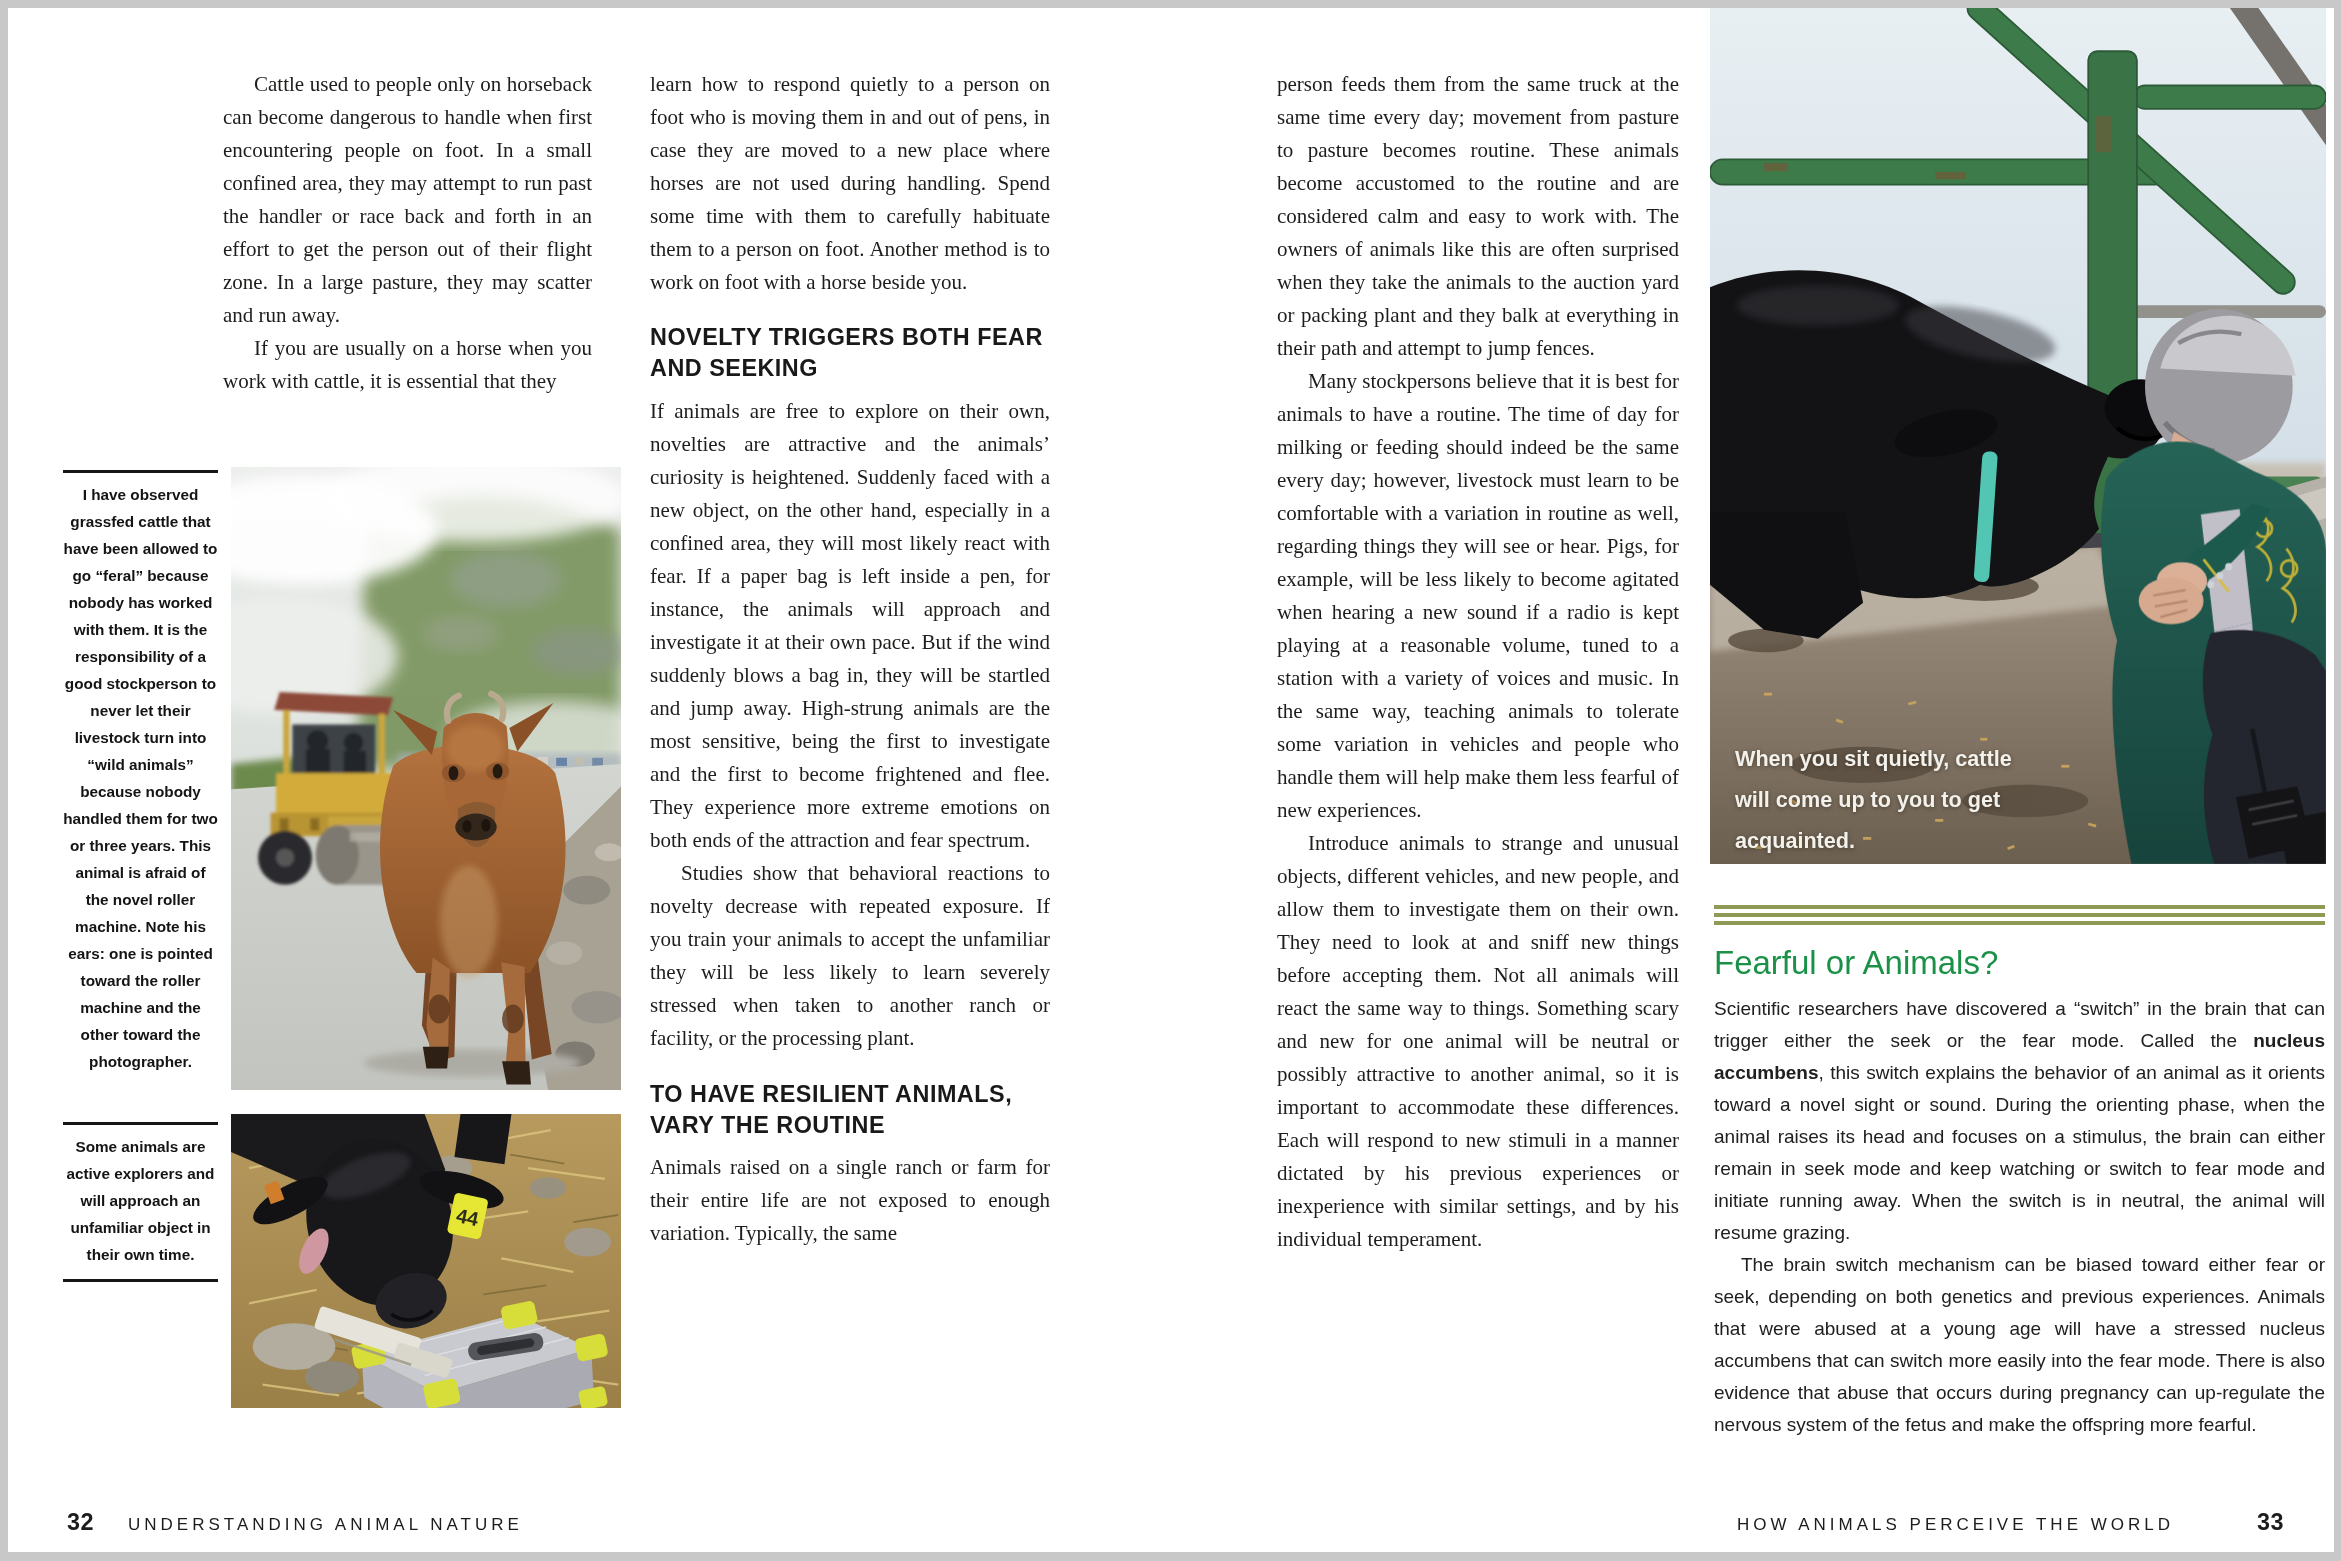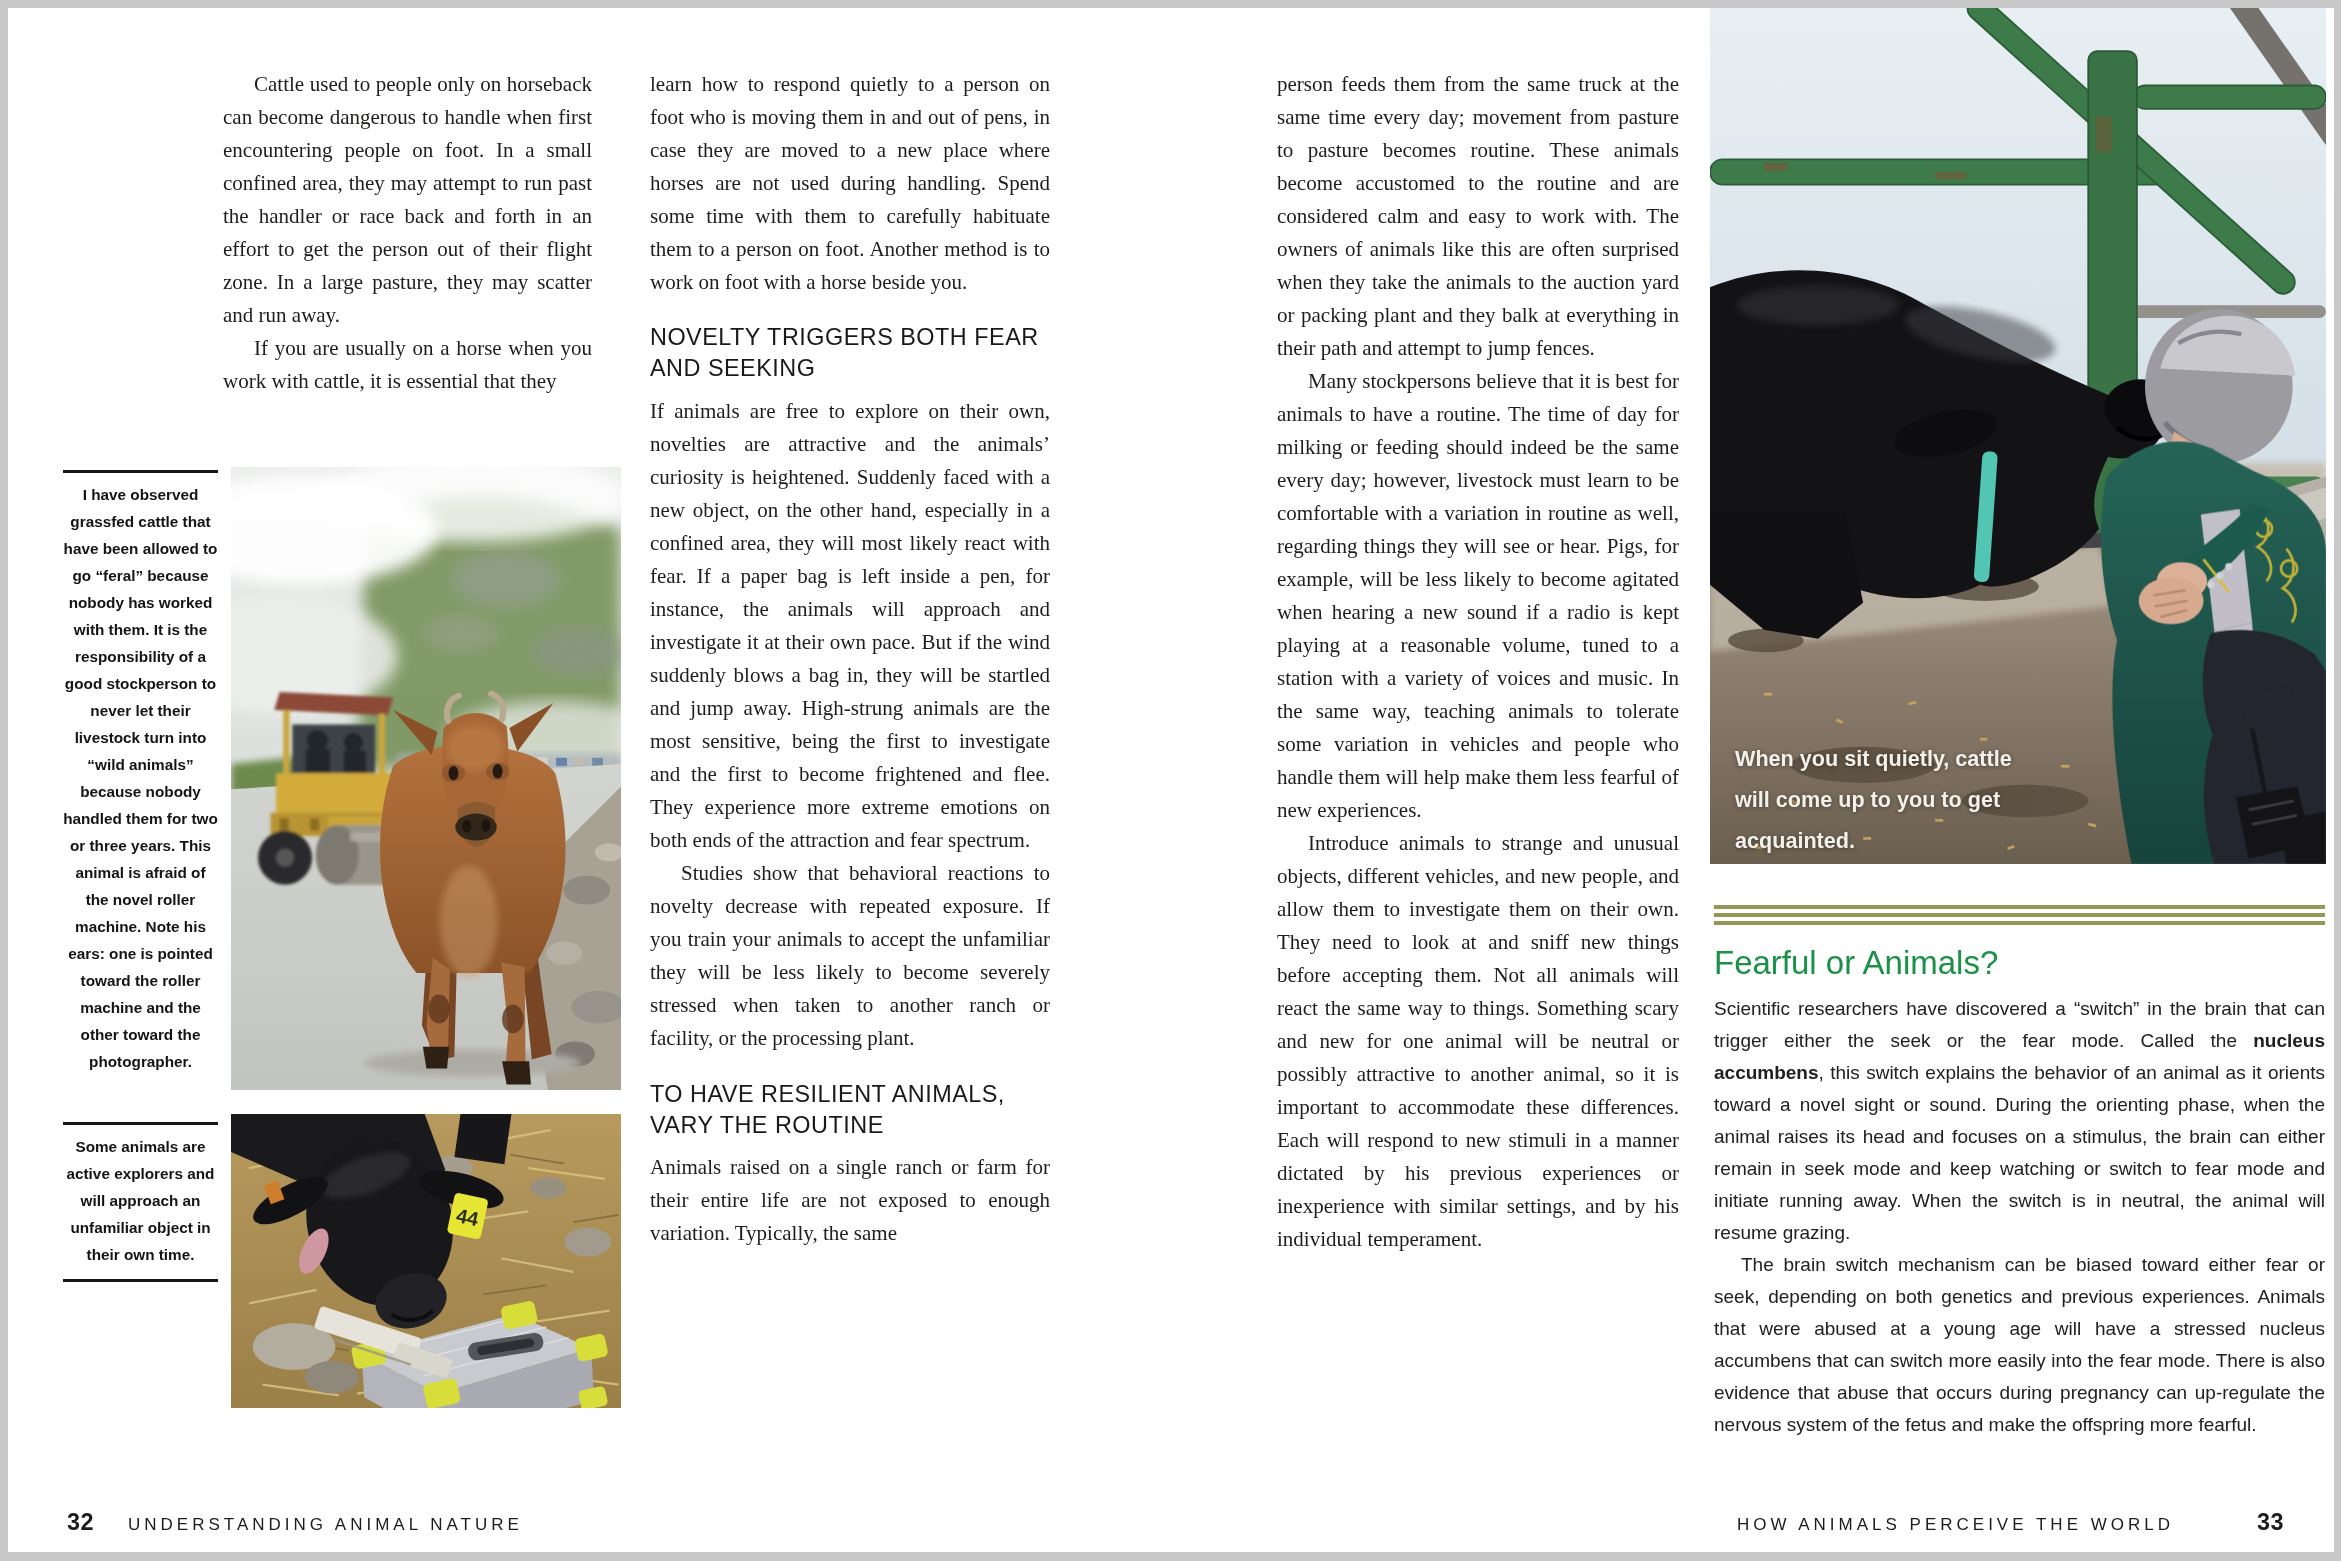--- a/index.html
+++ b/index.html
@@ -5,21 +5,21 @@
   html,body{margin:0;padding:0;background:#9a9a9a;}
   .screen{position:relative;width:2342px;height:1561px;background:#c8c8c8;overflow:hidden;
           font-family:"Liberation Serif",serif;color:#1c1c1a;}
   .page{position:absolute;left:8px;top:8px;right:8px;bottom:9px;background:#ffffff;}
 
   
   .bodycol{position:absolute;font-size:21px;line-height:33px;text-align:justify;color:#1d1d1b;}
   .bodycol p{margin:0;}
   .bodycol p.indent{text-indent:31px;}
   .bodycol p + p{margin-top:0;}
-  h3.runhead{font-family:"Liberation Sans",sans-serif;font-weight:normal;font-size:23.4px;
+  h3.runhead{font-family:"Liberation Sans",sans-serif;font-weight:bold;font-size:23.4px;
              line-height:31px;letter-spacing:0.5px;margin:23.4px 0 10.8px 0;color:#191919;text-align:left;}
 
   
   .mnote{position:absolute;width:155px;font-family:"Liberation Sans",sans-serif;font-weight:bold;
          font-size:15.3px;line-height:27px;color:#141414;border-top:3.6px solid #161616;padding-top:8px;text-align:center;}
   .mnote.closed{border-bottom:3.6px solid #161616;padding-bottom:10.8px;}
 
   
   .photo{position:absolute;overflow:hidden;background:#737373;}
   .photo svg{display:block;width:100%;height:100%;}
@@ -250,21 +250,21 @@
         <rect x="36" y="40" width="64" height="22" rx="4" fill="#d9d6cb" transform="rotate(18 68 51)"></rect>
         <line x1="-30" y1="28" x2="55" y2="56" stroke="#9a9789" stroke-width="3" opacity="0.8"></line>
       </g>
     </svg>
   </div>
 
   <div class="bodycol" style="left:650px;top:68px;width:400px;">
     <p>learn how to respond quietly to a person on foot who is moving them in and out of pens, in case they are moved to a new place where horses are not used during handling. Spend some time with them to carefully habituate them to a person on foot. Another method is to work on foot with a horse beside you.</p>
     <h3 class="runhead">NOVELTY TRIGGERS BOTH FEAR AND SEEKING</h3>
     <p>If animals are free to explore on their own, novelties are attractive and the animals’ curiosity is heightened. Suddenly faced with a new object, on the other hand, especially in a confined area, they will most likely react with fear. If a paper bag is left inside a pen, for instance, the animals will approach and investigate it at their own pace. But if the wind suddenly blows a bag in, they will be startled and jump away. High-strung animals are the most sensitive, being the first to investigate and the first to become frightened and flee. They experience more extreme emotions on both ends of the attraction and fear spectrum.</p>
-    <p class="indent">Studies show that behavioral reactions to novelty decrease with repeated exposure. If you train your animals to accept the unfamiliar they will be less likely to become severely stressed when taken to another ranch or facility, or the processing plant.</p>
+    <p class="indent">Studies show that behavioral reactions to novelty decrease with repeated exposure. If you train your animals to accept the unfamiliar they will be less likely to learn severely stressed when taken to another ranch or facility, or the processing plant.</p>
     <h3 class="runhead">TO HAVE RESILIENT ANIMALS, VARY THE ROUTINE</h3>
     <p>Animals raised on a single ranch or farm for their entire life are not exposed to enough variation. Typically, the same</p>
   </div>
 
   <div class="bodycol" style="left:1277px;top:68px;width:402px;">
     <p>person feeds them from the same truck at the same time every day; movement from pasture to pasture becomes routine. These animals become accustomed to the routine and are considered calm and easy to work with. The owners of animals like this are often surprised when they take the animals to the auction yard or packing plant and they balk at everything in their path and attempt to jump fences.</p>
     <p class="indent">Many stockpersons believe that it is best for animals to have a routine. The time of day for milking or feeding should indeed be the same every day; however, livestock must learn to be comfortable with a variation in routine as well, regarding things they will see or hear. Pigs, for example, will be less likely to become agitated when hearing a new sound if a radio is kept playing at a reasonable volume, tuned to a station with a variety of voices and music. In the same way, teaching animals to tolerate some variation in vehicles and people who handle them will help make them less fearful of new experiences.</p>
     <p class="indent">Introduce animals to strange and unusual objects, different vehicles, and new people, and allow them to investigate them on their own. They need to look at and sniff new things before accepting them. Not all animals will react the same way to things. Something scary and new for one animal will be neutral or possibly attractive to another animal, so it is important to accommodate these differences. Each will respond to new stimuli in a manner dictated by his previous experiences or inexperience with similar settings, and by his individual temperament.</p>
   </div>
 

